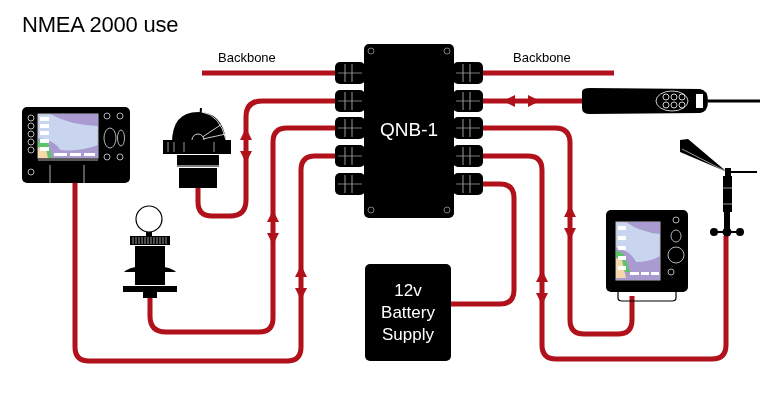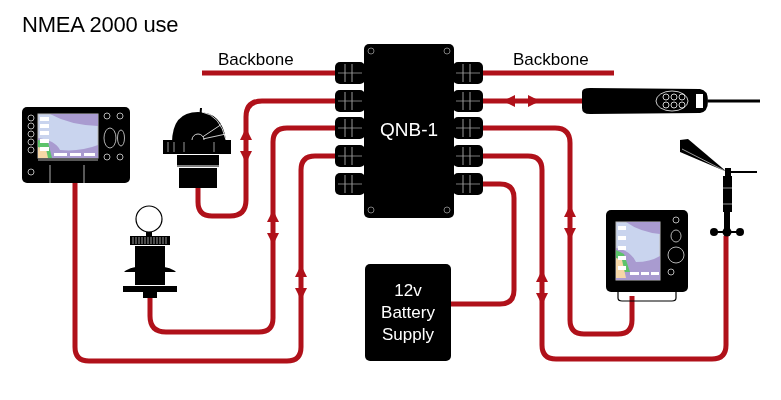--- a/index.html
+++ b/index.html
@@ -1,18 +1,18 @@
 <!DOCTYPE html>
 <html><head>
 <meta charset="utf-8">
 <style>
   html, body { margin:0; padding:0; background:#ffffff; }
   body { width:781px; height:400px; position:relative; overflow:hidden; font-family:"Liberation Sans", sans-serif; }
   #title { position:absolute; left:22px; top:12px; font-size:22px; color:#000; letter-spacing:-0.2px;text-align:center; }
-  .label { position:absolute; font-size:17px; color:#000; }
+  .label { position:absolute; font-size:13px; color:#000; }
   #bb-left { left:218px; top:50px; }
   #bb-right { left:513px; top:50px; }
   svg { position:absolute; left:0; top:0; }
   .hub-text { font-size:19px; fill:#fff; }
   .psu-text { font-size:17px; fill:#fff; }
 </style>
 </head>
 <body>
 
 <div id="title">NMEA 2000 use</div>

